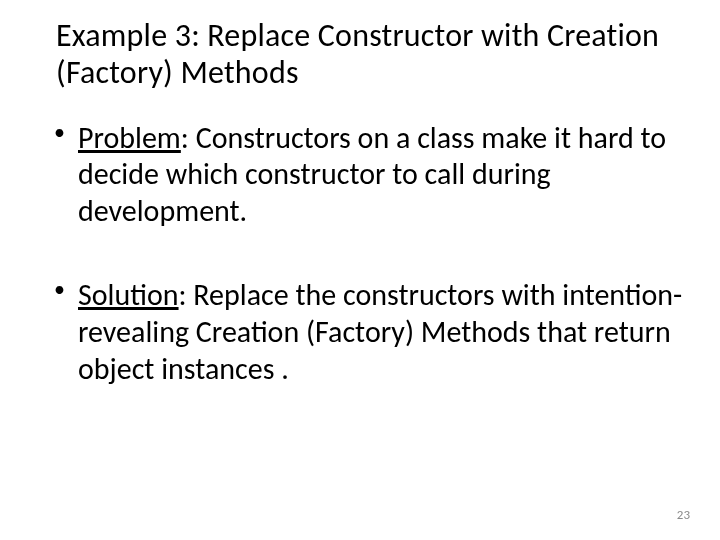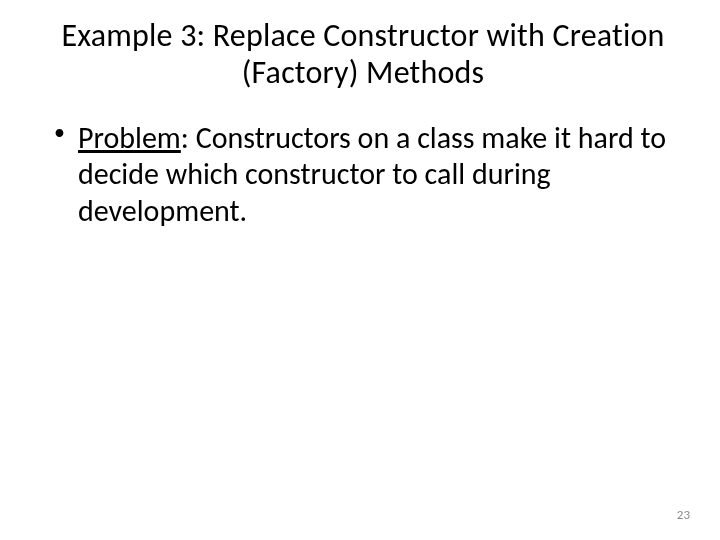--- a/index.html
+++ b/index.html
@@ -4,21 +4,21 @@
   <style>
     * { margin: 0; padding: 0; box-sizing: border-box; }
     html, body { width: 720px; height: 540px; background: #ffffff; font-family: Calibri, "Segoe UI", Arial, sans-serif; color: #000; }
     .slide {
       position: relative;
       width: 720px;
       height: 540px;
       padding: 18px 36px 0 36px;
     }
     .title {
-      text-align: center;
+      text-align: left;
       font-size: 32px;
       line-height: 1.15;
       font-weight: 400;
       margin: 0 14px 28px 20px;
       letter-spacing: 0.2px;
     }
     .bullets {
       list-style: none;
       padding-left: 24px;
     }
@@ -50,16 +50,19 @@
 </head>
 <body>
 
 <div class="slide">
   <h1 class="title">Example 3: Replace Constructor with Creation (Factory) Methods</h1>
 
   <ul class="bullets">
     <li>
       <span class="label">Problem</span><span>: Constructors on a class make it hard to decide which constructor to call during development.</span>
     </li>
+    <li>
+      <span class="label">Solution</span><span>: Replace the constructors with intention-revealing Creation (Factory) Methods that return object instances .</span>
+    </li>
   </ul>
 
   <div class="pagenum">23</div>
 </div>
 
 </body></html>

